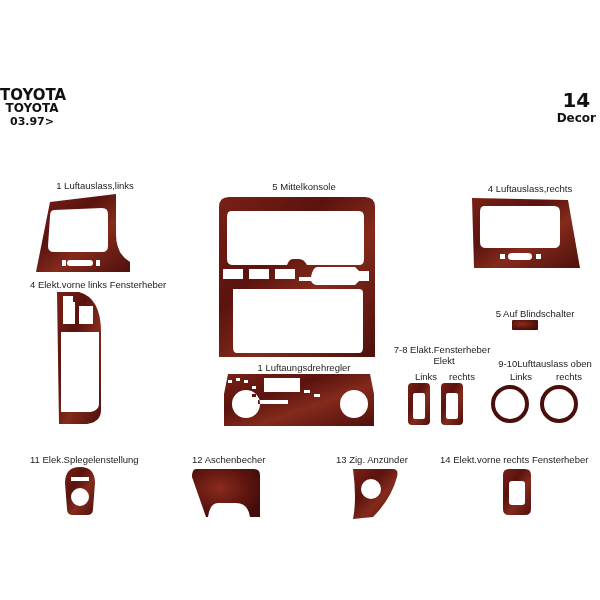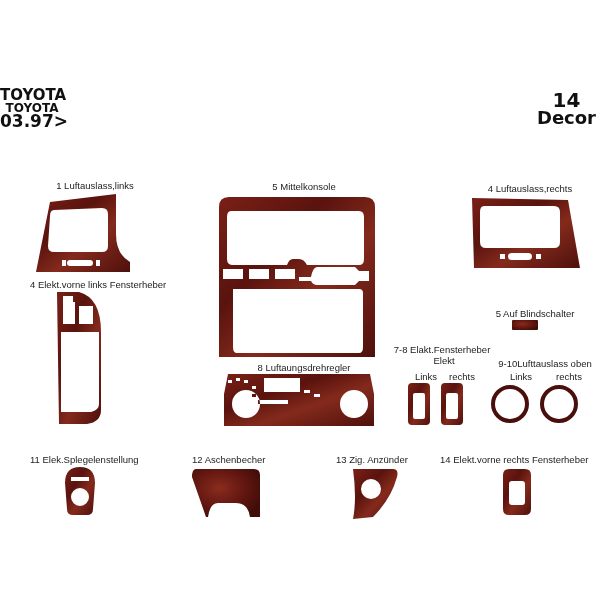--- a/index.html
+++ b/index.html
@@ -1,23 +1,23 @@
 <!DOCTYPE html>
 <html><head>
 <meta charset="utf-8">
 <style>
   html, body { margin:0; padding:0; background:#ffffff; }
   body { width:600px; height:600px; position:relative; overflow:hidden; font-family:"Liberation Sans", sans-serif; }
   .brand { position:absolute; left:0; top:89px; width:64px; text-align:center; font-family:"DejaVu Sans", sans-serif; font-weight:bold; color:#111; line-height:13px; }
   .brand .l1 { font-size:15px; letter-spacing:0px; }
   .brand .l2 { font-size:12px; }
-  .brand .l3 { font-size:17px; font-weight:bold; }
+  .brand .l3 { font-size:11px; font-weight:bold; }
   .badge { position:absolute; right:4px; top:89px; text-align:center; font-family:"DejaVu Sans", sans-serif; font-weight:bold; color:#111; }
   .badge .num { font-size:20px; line-height:22px; display:block; }
-  .badge .lbl { font-size:18px; line-height:14px; display:block;text-align:center; }
+  .badge .lbl { font-size:12px; line-height:14px; display:block;text-align:center; }
   .lab { position:absolute; font-size:9.5px; color:#222; white-space:nowrap; line-height:11px; }
   .lab.c { transform:translateX(-50%); text-align:center;margin-left:10px; }
   svg.part { position:absolute; overflow:visible; }
 </style>
 </head>
 <body>
 
 <svg width="0" height="0" style="position:absolute">
   <defs>
     <linearGradient id="wood" x1="0" y1="0" x2="1" y2="1">
@@ -72,21 +72,21 @@
   <path fill-rule="evenodd" fill="url(#wood)" d="M0,0 L22,0 Q44,6 44,40 L44,118 Q44,130 30,132 L2,132 Z
     M6,4 h10 v6 h-10 Z M6,10 h12 v22 h-12 Z M22,14 h14 v18 h-14 Z
     M4,40 h38 v72 Q42,118 34,120 L4,120 Z"></path>
 </svg>
 
 <div class="lab c" style="left:525px;top:308px">5  Auf Blindschalter</div>
 <svg class="part" style="left:512px;top:320px" width="26" height="10" viewBox="0 0 26 10">
   <rect x="0" y="0" width="26" height="10" rx="1" fill="url(#woodr)"></rect>
 </svg>
 
-<div class="lab c" style="left:294px;top:362px">8  Luftaungsdrehregler</div>
+<div class="lab c" style="left:294px;top:362px">1  Luftaungsdrehregler</div>
 <svg class="part" style="left:224px;top:374px" width="150" height="52" viewBox="0 0 150 52">
   <path fill-rule="evenodd" fill="url(#wood)" d="M4,0 L146,0 L150,20 L150,52 L0,52 L0,20 Z
     M40,4 h36 v14 h-36 Z
     M22,30 m-14,0 a14,14 0 1,0 28,0 a14,14 0 1,0 -28,0
     M130,30 m-14,0 a14,14 0 1,0 28,0 a14,14 0 1,0 -28,0
     M4,6 h4 v3 h-4 Z M12,4 h4 v3 h-4 Z M20,6 h4 v3 h-4 Z M28,12 h4 v3 h-4 Z M28,20 h4 v3 h-4 Z
     M34,26 h30 v4 h-30 Z M80,16 h6 v3 h-6 Z M90,20 h6 v3 h-6 Z"></path>
 </svg>
 
 <div class="lab c" style="left:432px;top:344px">7-8 Elakt.Fensterheber</div>

